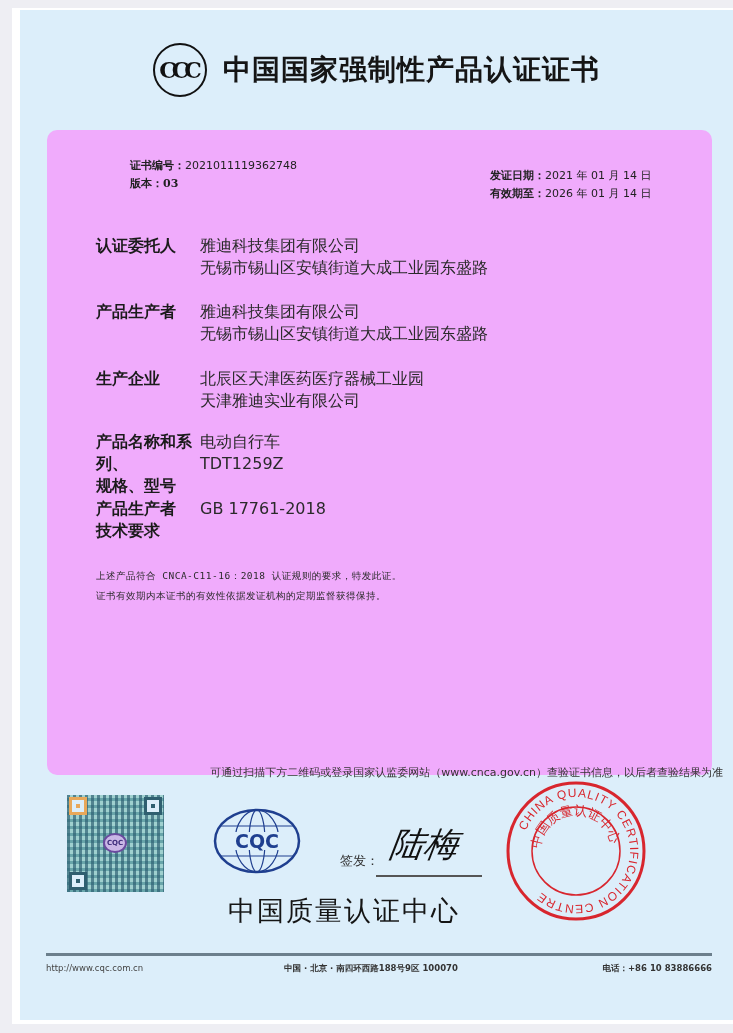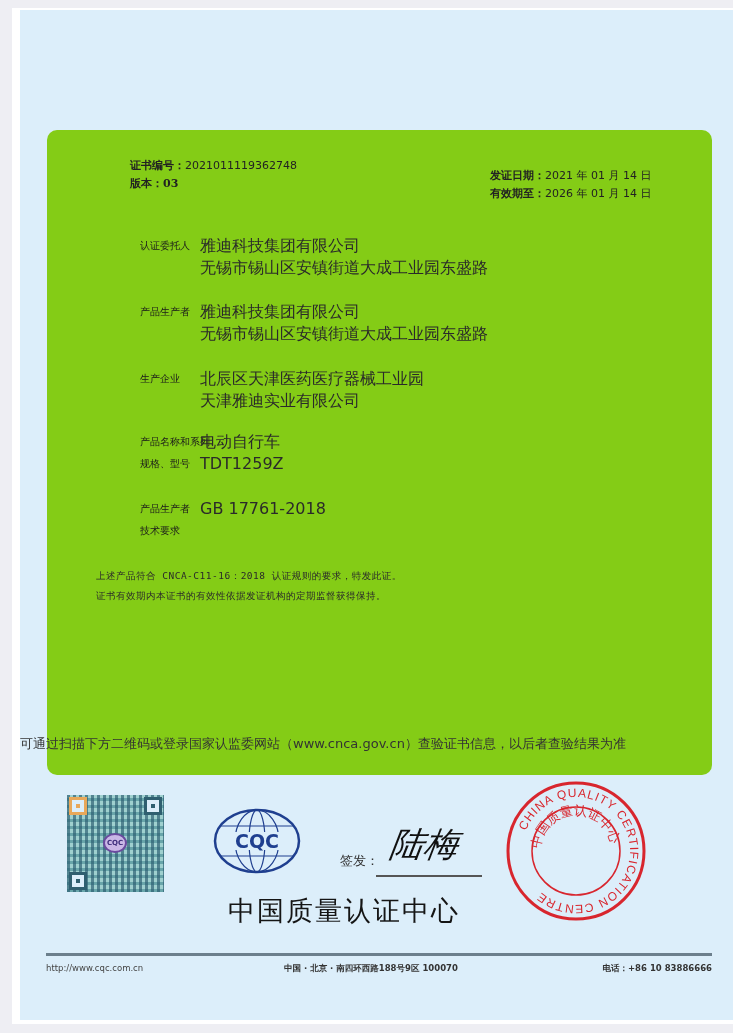--- a/index.html
+++ b/index.html
@@ -25,42 +25,42 @@
     width: 54px; height: 54px; border: 2.5px solid #111; border-radius: 50%;
     display: flex; align-items: center; justify-content: center;
     font-family: "DejaVu Serif", serif; font-weight: bold; font-size: 22px;
     letter-spacing: -5px; color: #111; box-sizing: border-box; padding-right: 4px;
   }
   .title {
     font-size: 28px; font-weight: bold; color: #151515; letter-spacing: 1px;
   }
   .panel {
     position: absolute; left: 27px; top: 120px; width: 665px; height: 645px;
-    background: #84cc16; border-radius: 10px;
+    background: #f0abfc; border-radius: 10px;
   }
   .meta-left { position: absolute; left: 83px; top: 27px; font-size: 11px; color: #222; line-height: 18px; }
   .meta-right { position: absolute; left: 443px; top: 37px; font-size: 11px; color: #222; line-height: 18px; }
   .meta-label { font-weight: bold; font-family: "DejaVu Serif", serif; }
   .fields { position: absolute; left: 49px; top: 105px; }
   .field { position: relative; }
   .field-label {
     position: absolute; left: 0; top: 0; width: 100px;
-    font-size: 10px; font-weight: normal; color: #1b1b1b; line-height: 22px; margin-left: 44px;
+    font-size: 16px; font-weight: bold; color: #1b1b1b; line-height: 22px;
   }
   .field-value {
     position: absolute; left: 104px; top: 0;
     font-size: 16px; color: #2a2a2a; line-height: 22px; white-space: nowrap;
   }
   .statement {
     position: absolute; left: 49px; top: 436px; font-size: 9.5px; color: #2a2a2a;
     line-height: 20px; font-family: "DejaVu Sans Mono", monospace; letter-spacing: 0.5px;
   }
   .verify-note {
-    position: absolute; left: 0; top: 725px; width: 100%; text-align: left;
-    font-size: 13px; color: #333; padding-right: 10px; box-sizing: border-box;
+    position: absolute; left: 0; top: 755px; width: 100%; text-align: right;
+    font-size: 11px; color: #333; padding-right: 10px; box-sizing: border-box;
   }
   .qr {
     position: absolute; left: 67px; top: 795px; width: 97px; height: 97px;
     background:
       repeating-linear-gradient(90deg, rgba(40,90,110,.65) 0 3px, transparent 3px 6px),
       repeating-linear-gradient(0deg, rgba(60,130,140,.55) 0 3px, transparent 3px 7px),
       #9fd0cf;
   }
   .qr-corner { position: absolute; width: 18px; height: 18px; border: 3px solid #2f5f70; background: #dceefa; box-sizing: border-box; }
   .qr-corner::after { content: ""; position: absolute; left: 4px; top: 4px; width: 4px; height: 4px; background: #2f5f70; }
@@ -94,20 +94,24 @@
   .footer .url { position: absolute; left: 0; top: 0; color: #444; }
   .footer .addr { position: absolute; left: 238px; top: 0; font-weight: bold; }
   .footer .tel { position: absolute; right: 0; top: 0; font-weight: bold; }
 </style>
 </head>
 <body>
 
 <div class="sheet"></div>
 <div class="page">
 
+  <div class="header">
+    <div class="ccc-logo">CCC</div>
+    <div class="title">中国国家强制性产品认证证书</div>
+  </div>
 
   <div class="panel">
     <div class="meta-left">
       <div>
         <span class="meta-label">证书编号：</span><span>2021011119362748</span>
       </div>
       <div>
         <span class="meta-label">版本：</span><span class="meta-label">03</span>
       </div>
     </div>

